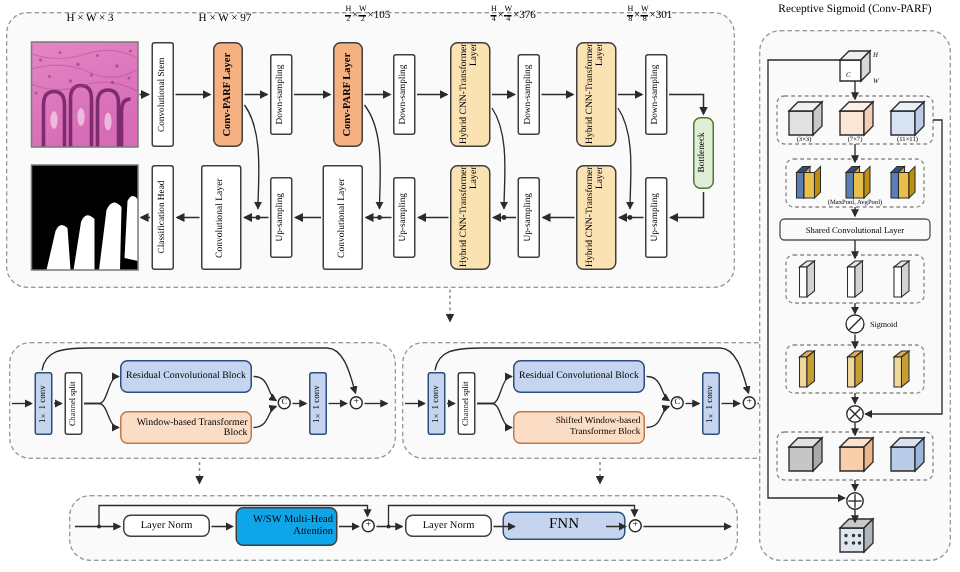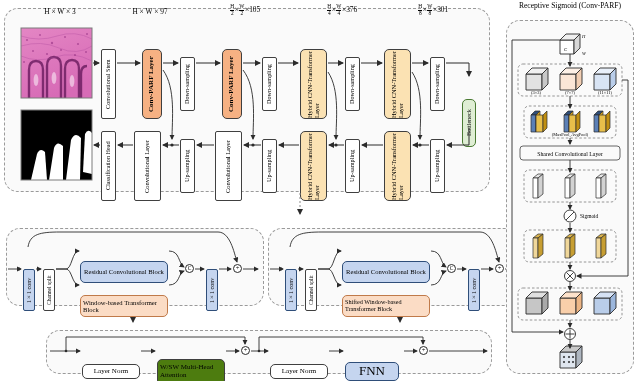--- a/index.html
+++ b/index.html
@@ -6,26 +6,26 @@
   body{width:640px;height:381px;position:relative;overflow:hidden;
        font-family:"Liberation Serif", serif;color:#000;}
   .abs{position:absolute;box-sizing:border-box;}
 
   
   .panel{border:1.2px dashed #9a9a9a;border-radius:14px;background:#fafafa;}
 
   
   .node{border:1px solid #404040;background:#ffffff;border-radius:2px;
         display:flex;align-items:center;justify-content:center;
-        text-align:left;line-height:1.08;box-sizing:border-box;margin-top:21px;}
+        text-align:right;line-height:1.08;box-sizing:border-box;}
   .node.r{border-radius:5px;}
   .vert{writing-mode:vertical-rl;transform:rotate(180deg);}
   .orange{background:#f6b183;border-color:#3f3f3f;}
   .cream{background:#fbe2b3;border-color:#3f3f3f;}
-  .yellow{background:#4d7c0f;border-color:#3f3f3f;font-family:Liberation Serif, serif;}
+  .yellow{background:#0ea5e9;border-color:#3f3f3f;font-family:Liberation Serif, serif;}
   .blue{background:#c5d5ef;border-color:#2f4e79;}
   .peach{background:#fbdcc5;border-color:#c07a4a;}
   .green{background:#dfeed4;border-color:#4a7a33;}
 
   
   .op{border:1px solid #2b2b2b;border-radius:50%;background:#fff;
       display:flex;align-items:center;justify-content:center;
       font-size:8px;line-height:1;}
 
   .dimlab{font-size:7.4px;text-align:center;white-space:nowrap;}
@@ -241,21 +241,21 @@
       <circle cx="281" cy="269" r="1.4"></circle>
   </g>
 </svg>
 
 <div class="abs panel" style="left:46px;top:330px;width:446px;height:44px;"></div>
 
 <div class="abs node r" style="left:82px;top:343px;width:58px;height:15px;font-size:7px;">Layer Norm</div>
 <div class="abs node r yellow" style="left:157px;top:338px;width:68px;height:26px;font-size:7px;padding:0 2px;">W/SW Multi-Head Attention</div>
 <div class="abs op" style="left:241px;top:346px;width:9px;height:9px;font-size:6.5px;">+</div>
 <div class="abs node r" style="left:270px;top:343px;width:58px;height:15px;font-size:7px;">Layer Norm</div>
-<div class="abs node r blue" style="left:345px;top:341px;width:54px;height:19px;font-size:13px;">FNN</div>
+<div class="abs node r blue" style="left:335px;top:341px;width:82px;height:19px;font-size:10px;">FNN</div>
 <div class="abs op" style="left:419px;top:346px;width:9px;height:9px;font-size:6.5px;">+</div>
 
 <svg class="abs" style="left:0;top:0;" width="640" height="381" viewBox="0 0 640 381">
   <g stroke="#2b2b2b" stroke-width="0.9" fill="none" marker-end="url(#mA)">
     <line x1="50" y1="351" x2="80" y2="351"></line>
     <line x1="141" y1="351" x2="155" y2="351"></line>
     <line x1="226" y1="351" x2="239" y2="351"></line>
     <line x1="251" y1="351" x2="268" y2="351"></line>
     <line x1="329" y1="351" x2="343" y2="351"></line>
     <line x1="404" y1="351" x2="417" y2="351"></line>

